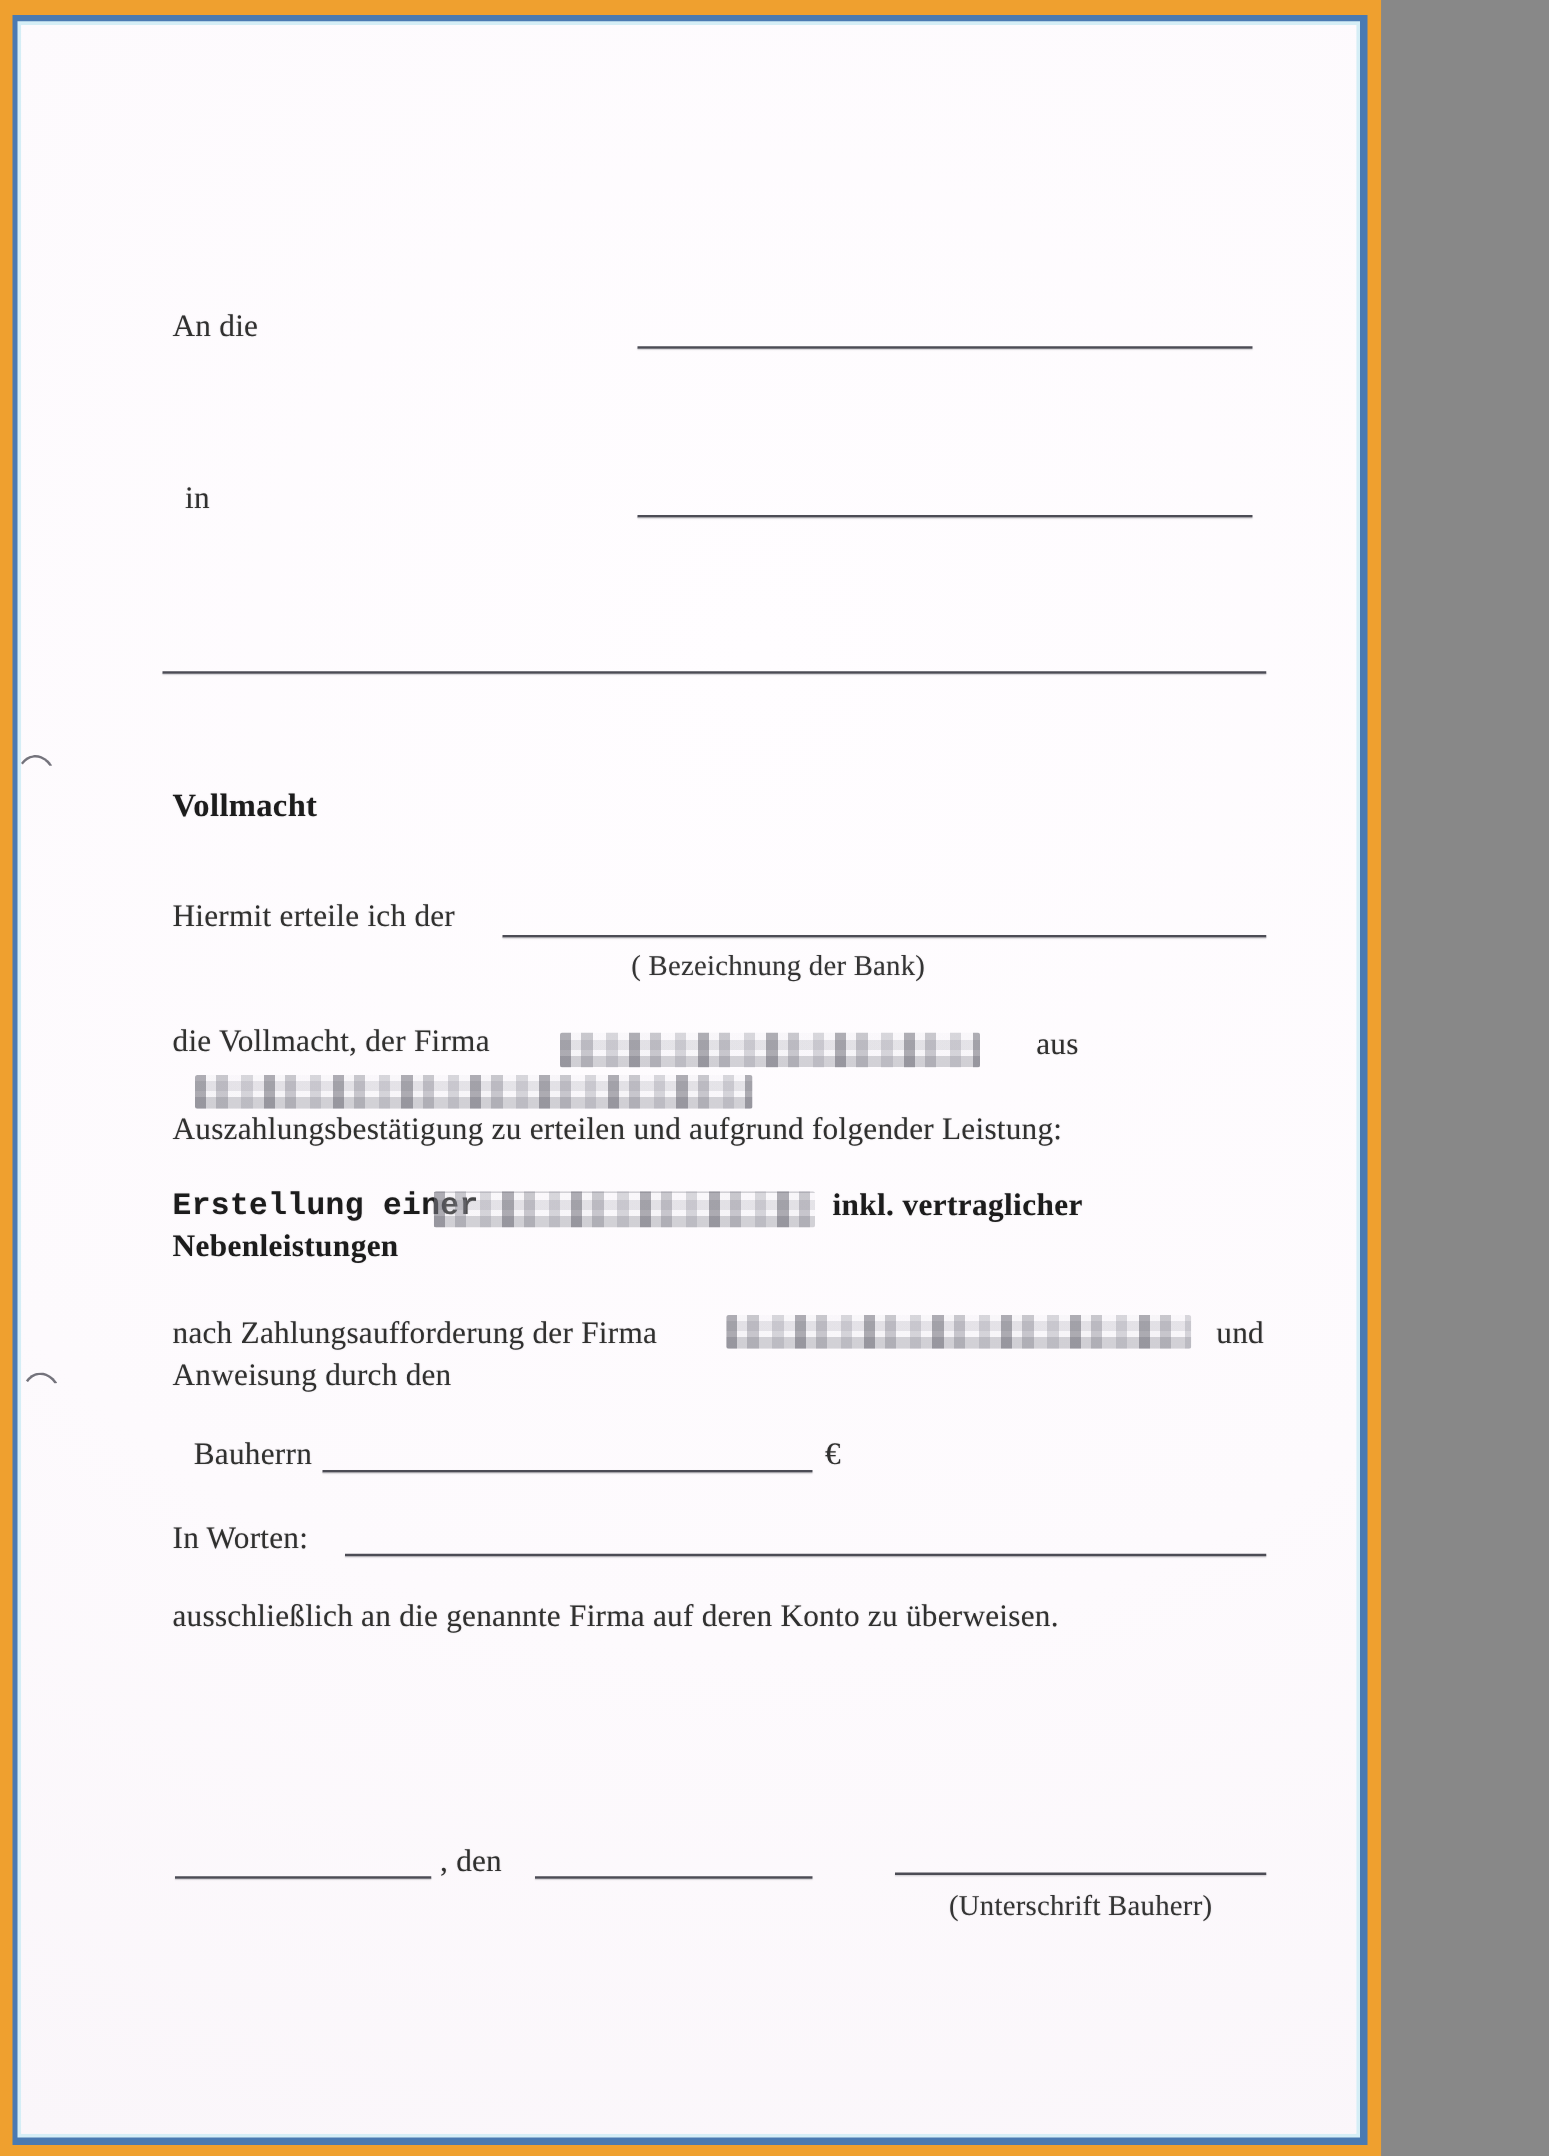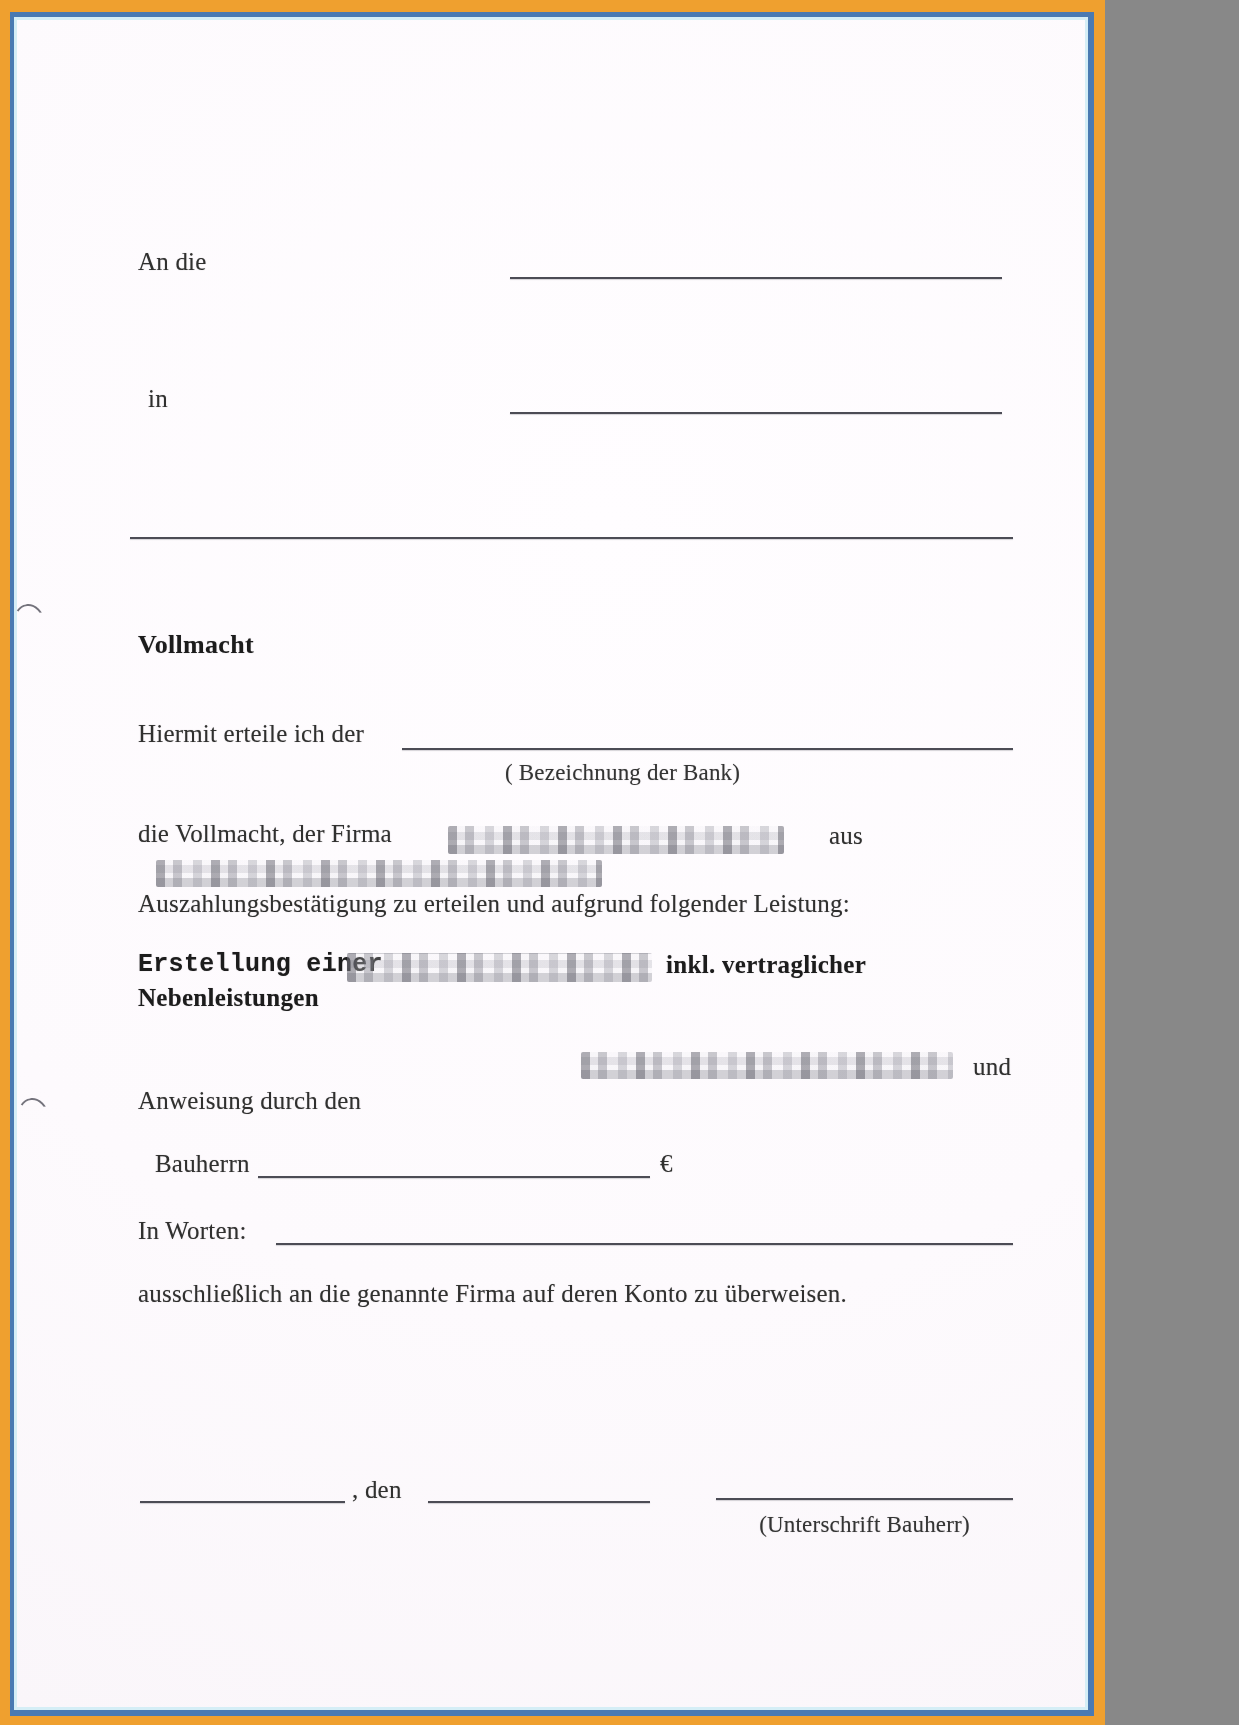--- a/index.html
+++ b/index.html
@@ -93,20 +93,21 @@
 
   <div class="redact" style="left:156px;top:860px;width:446px;height:27px;"></div>
 
   <div class="txt" style="left:138px;top:890px;">Auszahlungsbestätigung zu erteilen und aufgrund folgender Leistung:</div>
 
   <div class="txt bold" style="left:138px;top:951px;font-family:Liberation Mono, monospace;">Erstellung einer</div>
   <div class="redact" style="left:347px;top:953px;width:305px;height:29px;"></div>
   <div class="txt bold" style="left:666px;top:951px;">inkl. vertraglicher</div>
   <div class="txt bold" style="left:138px;top:984px;">Nebenleistungen</div>
 
+  <div class="txt" style="left:138px;top:1053px;">nach Zahlungsaufforderung der Firma</div>
   <div class="redact" style="left:581px;top:1052px;width:372px;height:27px;"></div>
   <div class="txt" style="left:973px;top:1053px;">und</div>
   <div class="txt" style="left:138px;top:1087px;">Anweisung durch den</div>
 
   <div class="txt" style="left:155px;top:1150px;">Bauherrn</div>
   <div class="rule" style="left:258px;top:1176px;width:392px;"></div>
   <div class="txt" style="left:660px;top:1150px;">€</div>
 
   <div class="txt" style="left:138px;top:1217px;">In Worten:</div>
   <div class="rule" style="left:276px;top:1243px;width:737px;"></div>

